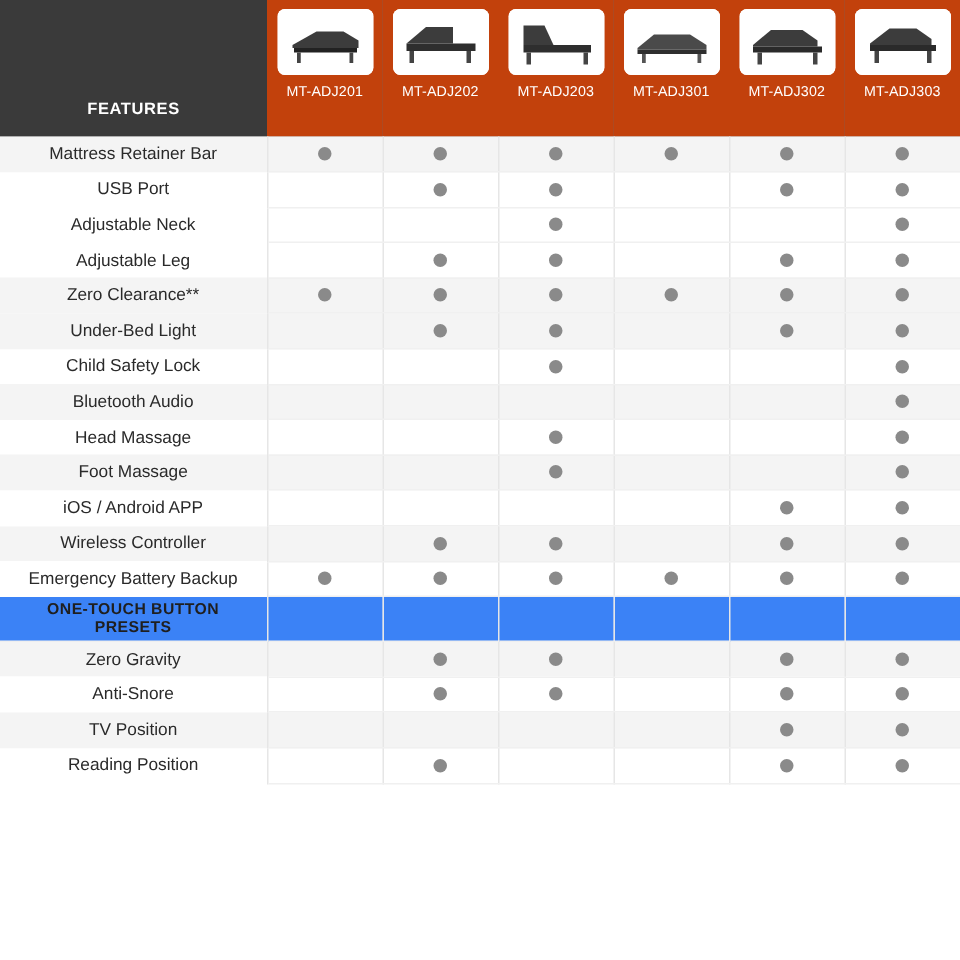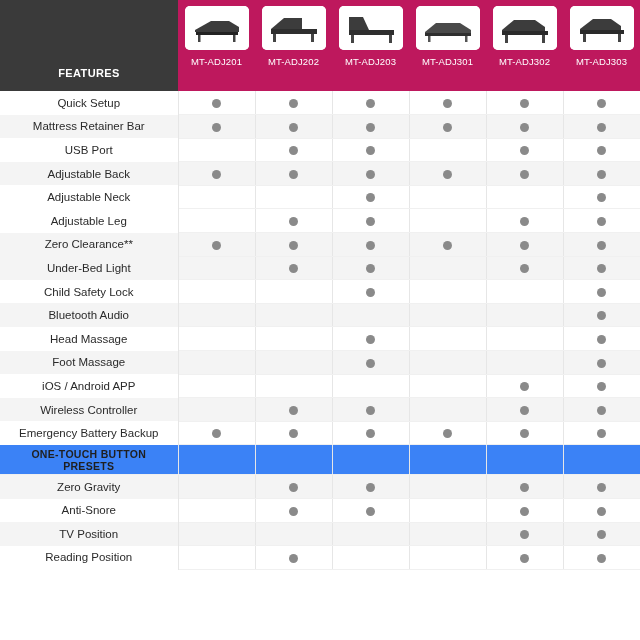--- a/index.html
+++ b/index.html
@@ -29,21 +29,21 @@
     font-size: 11px;
     font-weight: bold;
     letter-spacing: 0.4px;
     text-align: center;
     vertical-align: bottom;
     padding: 0 0 12px 0;
     height: 78px;
   }
   th.prod-head {
     width: 77px;
-    background: #be185d;
+    background: #c2410c;
     color: #ffffff;
     text-align: left;
     vertical-align: bottom;
     padding: 6px 2px 24px 2px;
     height: 78px;
   }
   .prod-wrap {
     display: flex;
     flex-direction: column;
     align-items: center;
@@ -199,53 +199,35 @@
                 <rect x="13" y="28" width="3" height="8" fill="#444"></rect>
                 <rect x="48" y="28" width="3" height="8" fill="#444"></rect>
               </svg>
             </span>
             <span class="prod-label">MT-ADJ303</span>
           </div>
         </th>
       </tr>
     </thead>
     <tbody id="tbody">
-        <tr class="zebra-even">
-          <td class="feat-cell">Quick Setup</td>
-          <td class="dot-cell"><span class="dot"></span></td>
-          <td class="dot-cell"><span class="dot"></span></td>
-          <td class="dot-cell"><span class="dot"></span></td>
-          <td class="dot-cell"><span class="dot"></span></td>
-          <td class="dot-cell"><span class="dot"></span></td>
-          <td class="dot-cell"><span class="dot"></span></td>
-        </tr>
         <tr class="zebra-odd">
           <td class="feat-cell">Mattress Retainer Bar</td>
           <td class="dot-cell"><span class="dot"></span></td>
           <td class="dot-cell"><span class="dot"></span></td>
           <td class="dot-cell"><span class="dot"></span></td>
           <td class="dot-cell"><span class="dot"></span></td>
           <td class="dot-cell"><span class="dot"></span></td>
           <td class="dot-cell"><span class="dot"></span></td>
         </tr>
         <tr class="zebra-even">
           <td class="feat-cell">USB Port</td>
           <td class="dot-cell"></td>
           <td class="dot-cell"><span class="dot"></span></td>
           <td class="dot-cell"><span class="dot"></span></td>
           <td class="dot-cell"></td>
-          <td class="dot-cell"><span class="dot"></span></td>
-          <td class="dot-cell"><span class="dot"></span></td>
-        </tr>
-        <tr class="zebra-odd">
-          <td class="feat-cell">Adjustable Back</td>
-          <td class="dot-cell"><span class="dot"></span></td>
-          <td class="dot-cell"><span class="dot"></span></td>
-          <td class="dot-cell"><span class="dot"></span></td>
-          <td class="dot-cell"><span class="dot"></span></td>
           <td class="dot-cell"><span class="dot"></span></td>
           <td class="dot-cell"><span class="dot"></span></td>
         </tr>
         <tr class="zebra-even">
           <td class="feat-cell">Adjustable Neck</td>
           <td class="dot-cell"></td>
           <td class="dot-cell"></td>
           <td class="dot-cell"><span class="dot"></span></td>
           <td class="dot-cell"></td>
           <td class="dot-cell"></td>

